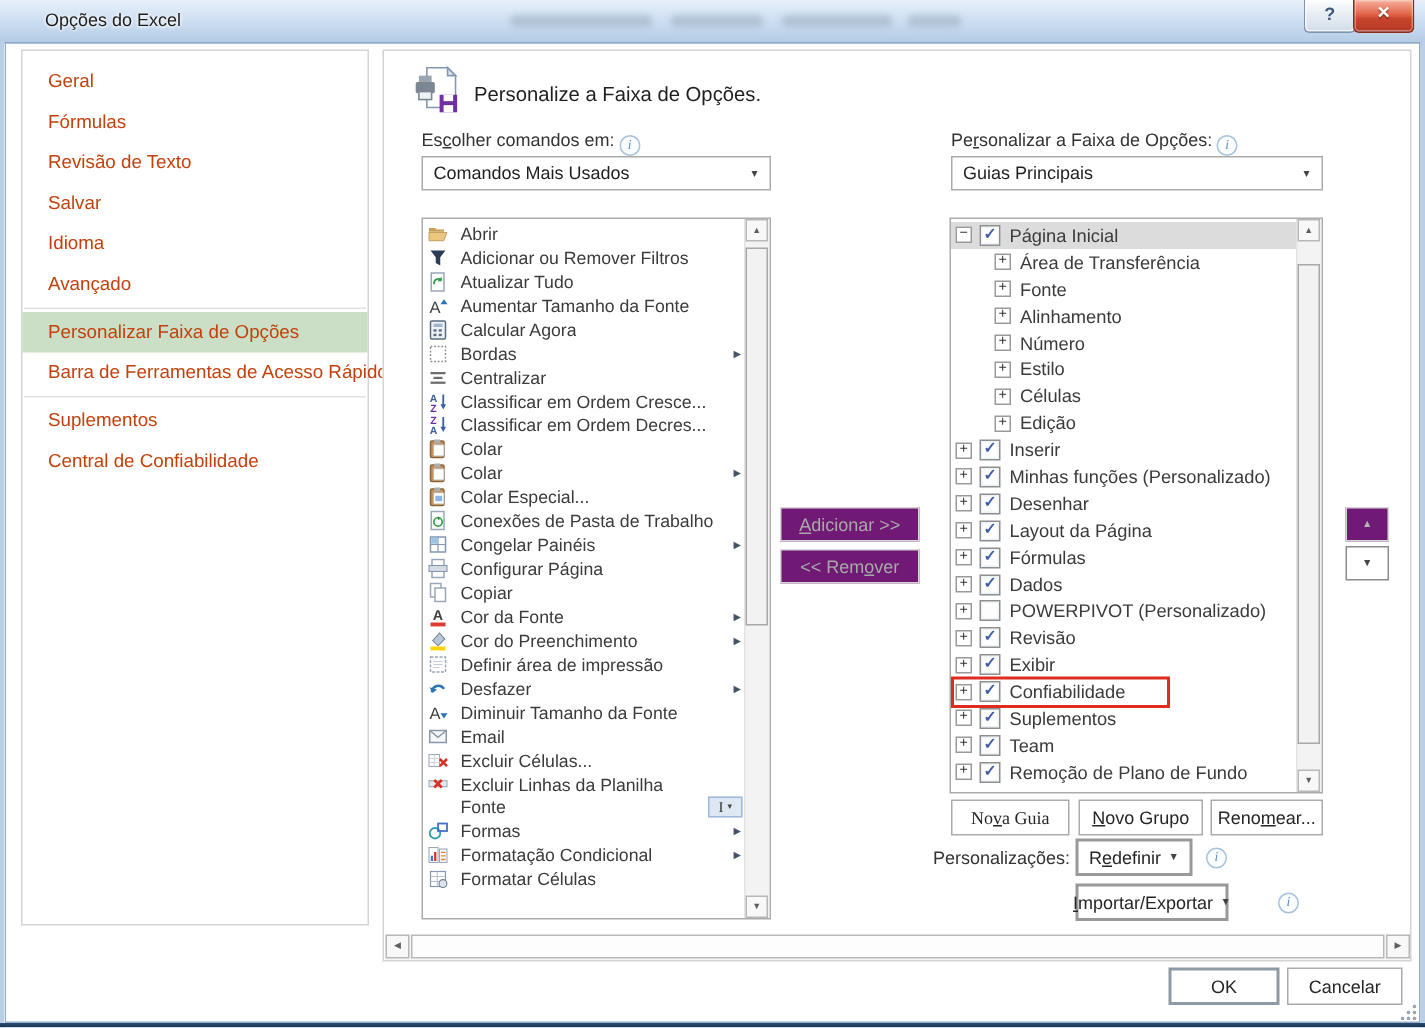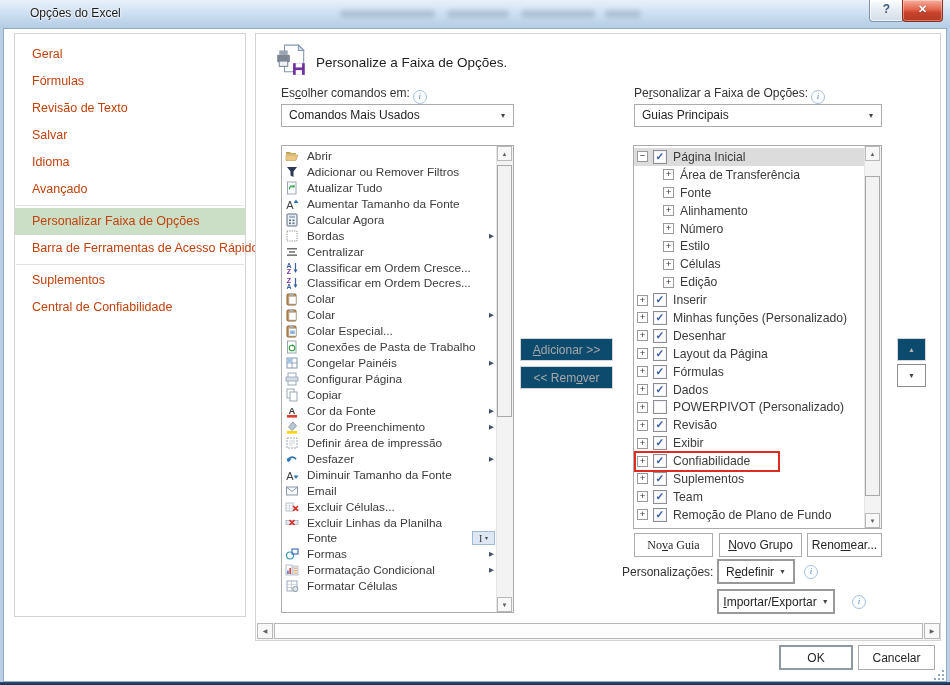--- a/index.html
+++ b/index.html
@@ -78,31 +78,31 @@
   .hscroll{position:absolute;left:1px;top:589px;width:683px;height:17px;background:#f6f6f6;}
   .hs-btn{position:absolute;top:0;width:16px;height:16px;background:#f8f8f8;border:1px solid #b8b8b8;color:#5f5f5f;
     font-size:6px;text-align:center;line-height:15px;box-sizing:border-box;}
   .hs-btn.lt{left:0;} .hs-btn.rt{right:0;}
   .hs-thumb{position:absolute;left:17px;right:17px;top:0;height:16px;background:#fdfdfd;border:1px solid #b8b8b8;box-sizing:border-box;}
 
   
   .btn{position:absolute;background:#fff;border:1px solid #ababab;font-size:12px;color:#262626;
     display:flex;align-items:center;justify-content:center;box-sizing:border-box;cursor:default;white-space:nowrap;}
   .btn.emph{border:2px solid #999;}
-  .btn.disabled{border-color:#d6d6d6;color:#a8a8a8;background:#0c4a6e;}
+  .btn.disabled{border-color:#d6d6d6;color:#a8a8a8;background:#701a75;}
   .btn .mini-arrow{font-size:7px;margin-left:5px;color:#444;}
   #btn-add{left:264px;top:304px;width:93px;height:23px;}
   #btn-remove{left:264px;top:332px;width:93px;height:23px;}
   #btn-up{left:641px;top:304px;width:29px;height:23px;font-size:7px;color:#b3b3b3;}
   #btn-down{left:641px;top:330px;width:29px;height:23px;font-size:7px;border-color:#8c8c8c;color:#444;}
   #btn-novaguia{left:378px;top:499px;width:79px;height:24px;font-family:Liberation Serif, serif;}
   #btn-novogrupo{left:463px;top:499px;width:83px;height:24px;}
   #btn-renomear{left:551px;top:499px;width:75px;height:24px;}
   #btn-redefinir{left:461px;top:525px;width:78px;height:25px;}
-  #btn-importar{left:461px;top:555px;width:118px;height:25px;}
+  #btn-importar{left:461px;top:555px;width:102px;height:25px;}
   #lbl-personalizacoes{left:366px;top:531px;}
   #info-redefinir{position:absolute;left:545px;top:531px;}
   #info-importar{position:absolute;left:593px;top:561px;}
   #btn-ok{left:779px;top:645px;width:74px;height:25px;border:2px solid #8f9aa5;}
   #btn-cancel{left:858px;top:645px;width:77px;height:25px;}
 
   .grip{position:absolute;right:5px;bottom:5px;width:11px;height:11px;z-index:60;
     background:
       radial-gradient(circle at 9px 2px,#9aa7b4 1.2px,transparent 1.4px),
       radial-gradient(circle at 9px 6px,#9aa7b4 1.2px,transparent 1.4px),

